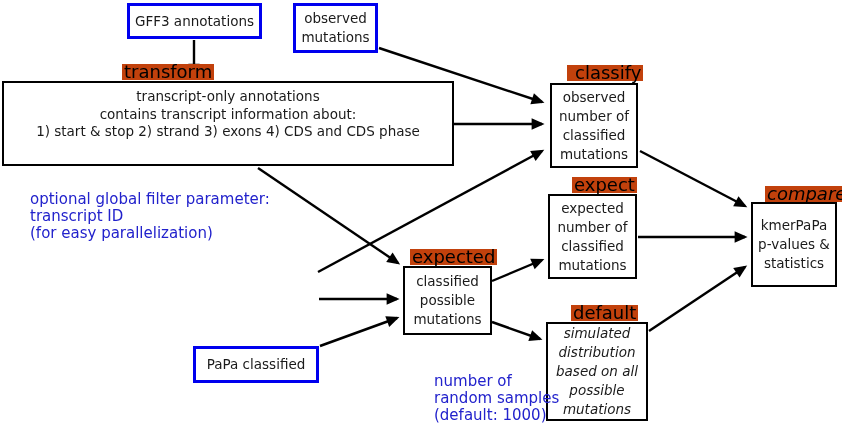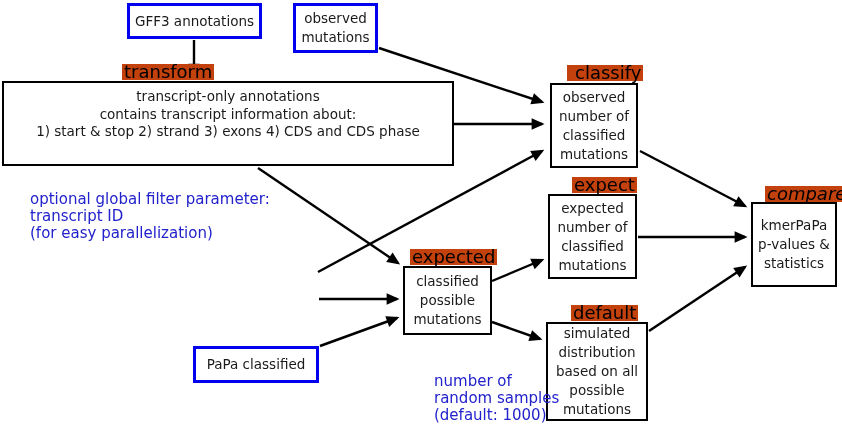--- a/index.html
+++ b/index.html
@@ -101,21 +101,21 @@
   <div class="box process" style="left:550px; top:83px; width:88px; height:85px;">observed
 number of
 classified
 mutations</div>
 
   <div class="box process" style="left:548px; top:194px; width:89px; height:85px;">expected
 number of
 classified
 mutations</div>
 
-  <div class="box process" style="left:546px; top:322px; width:102px; height:99px;">simulated
+  <div class="box process" style="left:546px; top:322px; width:102px; height:99px;font-style:italic;">simulated
 distribution
 based on all
 possible
 mutations</div>
 
   <div class="box process" style="left:751px; top:202px; width:86px; height:85px;">kmerPaPa
 p-values &amp;
 statistics</div>
 
   <span class="step-label" style="left:122px; top:64px;">transform</span>

